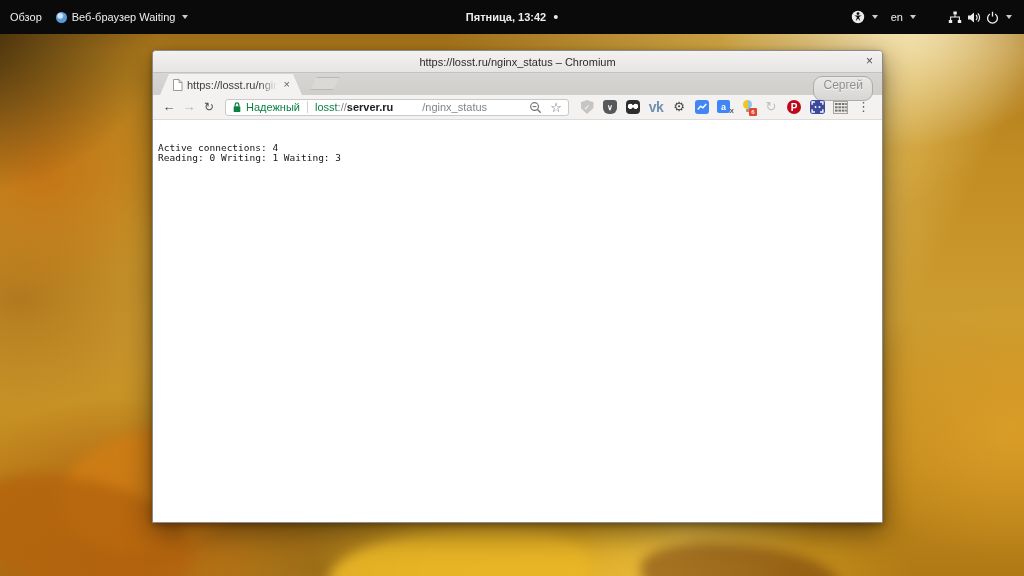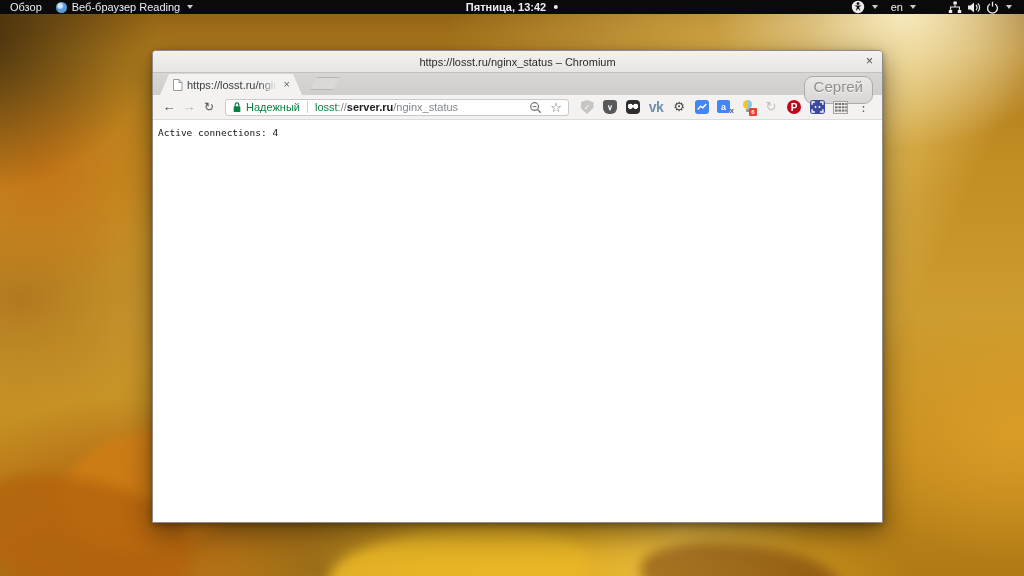--- a/index.html
+++ b/index.html
@@ -23,21 +23,21 @@
       linear-gradient(180deg,#8a5c14 0%,#ad7a1d 9%,#c28d22 28%,#cd9c30 55%,#c28a1e 80%,#b07914 100%);
   }
   .leaf { position:absolute; filter:blur(6px); border-radius:45% 55% 50% 60%; }
   .leaf1 { left:60px; top:430px; width:190px; height:120px; background:#cf7d15; transform:rotate(-18deg); opacity:.9; }
   .leaf2 { left:-30px; top:480px; width:220px; height:110px; background:#b5650e; transform:rotate(10deg); opacity:.85; }
   .leaf3 { left:330px; top:530px; width:260px; height:90px; background:#e9b626; transform:rotate(-6deg); opacity:.9; }
   .leaf4 { left:640px; top:545px; width:200px; height:70px; background:#7a4410; transform:rotate(4deg); opacity:.6; }
 
   
   .topbar {
-    position:absolute; left:0; top:0; width:1024px; height:14px;
+    position:absolute; left:0; top:0; width:1024px; height:34px;
     background:#0a0a0a; color:#eceef0; font-size:11px;
     display:flex; align-items:center; z-index:30;
   }
   .tb-left { display:flex; align-items:center; gap:14px; padding-left:10px; }
   .tb-item { display:flex; align-items:center; gap:5px; cursor:default; }
   .chromium-dot { width:11px; height:11px; border-radius:50%;
     background:radial-gradient(circle at 38% 35%, #cfe2f7 0 22%, #5b9bd8 38% 100%); }
   .caret { width:0; height:0; border-left:3px solid transparent; border-right:3px solid transparent; border-top:4px solid #c9cbcd; margin-left:2px; }
   .tb-clock { position:absolute; left:50%; transform:translateX(-50%); display:flex; align-items:center; gap:8px; font-weight:700; }
   .notif-dot { width:4px; height:4px; background:#e8eaec; border-radius:50%; }
@@ -78,21 +78,21 @@
   .tab-close { font-size:11px; color:#5f6368; line-height:11px; }
   .newtab {
     margin:4px 0 0 8px; width:30px; height:13px; align-self:flex-start;
     background:#dbd9d7; border:1px solid #b9b7b5;
     clip-path:polygon(7px 0, 100% 0, calc(100% - 7px) 100%, 0 100%);
   }
   .profile-btn {
     position:absolute; right:9px; top:3px; padding:1px 9px 8px;
     background:linear-gradient(180deg,#eae8e6,#d8d6d4);
     border:1px solid #aeacaa; border-radius:9px;
-    font-size:15px; color:#908e8c; text-shadow:0 1px 0 #f6f5f4;
+    font-size:12px; color:#908e8c; text-shadow:0 1px 0 #f6f5f4;
   }
   .toolbar {
     height:25px; flex:0 0 25px; background:#f3f2f0; border-bottom:1px solid #dddbd9;
     display:flex; align-items:center; padding:0 8px;
   }
   .nav-btn { width:16px; height:16px; display:flex; align-items:center; justify-content:center;
     font-size:13px; line-height:16px; margin-right:4px; }
   .back { color:#454545; }
   .fwd  { color:#b6b4b2; }
   .reload { color:#4f4f4f; margin-right:6px; font-size:12px; }
@@ -100,21 +100,21 @@
     width:344px; height:17px; background:#fff; border:1px solid #cbc9c7; border-radius:3px;
     display:flex; align-items:center; padding:0 6px; margin-left:2px;
   }
   .chip { display:flex; align-items:center; gap:4px; }
   .chip-label { font-size:11px; color:#0b8043; }
   .omni-sep { width:1px; height:12px; background:#d4d2d0; margin:0 7px; }
   .url { font-size:11px; white-space:nowrap; overflow:hidden; flex:1; }
   .u-scheme { color:#0b8043; }
   .u-sep { color:#80868b; }
   .u-host { color:#202124; font-weight:700; }
-  .u-path { color:#80868b; }
+  .u-path { color:#80868b;padding-left:29px; }
   .omni-icons { display:flex; align-items:center; gap:8px; margin-left:6px; }
   .star { font-size:13px; color:#5f6368; line-height:13px; }
 
   .ext-row { display:flex; align-items:center; gap:7px; margin-left:10px; }
   .ext { width:16px; height:16px; display:flex; align-items:center; justify-content:center; position:relative; }
 
   .shield-gray { width:13px; height:14px; background:#c7c5c3;
     clip-path:polygon(50% 0,100% 16%,100% 58%,50% 100%,0 58%,0 16%);
     display:flex; align-items:center; justify-content:center; color:#fff; font-size:8px; }
   .pocket { width:14px; height:14px; background:#56585a; border-radius:3px 3px 6px 6px;
@@ -135,42 +135,42 @@
     background:linear-gradient(90deg,#f5c51f 55%, #86c5e9 55%); position:absolute; left:3px; top:1px; }
   .bulb-base { position:absolute; left:6px; top:10px; width:4px; height:3px; background:#9a9896; border-radius:1px; }
   .badge { position:absolute; right:-1px; bottom:-1px; width:8px; height:8px; background:#e8432d;
     color:#fff; font-size:6px; line-height:8px; text-align:center; border-radius:1px; font-weight:700; }
   .sync { font-family:"DejaVu Sans", sans-serif; font-size:13px; color:#c3c1bf; line-height:14px; }
   .pinterest { width:14px; height:14px; border-radius:50%; background:#bd081c; color:#fff;
     font-size:10px; font-weight:700; display:flex; align-items:center; justify-content:center; }
   .capture { width:15px; height:14px; background:#3d4a9e; border-radius:3px; display:flex; align-items:center; justify-content:center; }
   .menu-dots { font-family:"DejaVu Sans", sans-serif; font-size:13px; color:#5f6368; margin-left:9px; line-height:16px; }
 
-  .content { flex:1; background:#fff; padding:8px 0 0 5px; }
+  .content { flex:1; background:#fff; padding:23px 0 0 5px; }
   .mono-line { font-family:"DejaVu Sans Mono", monospace; font-size:9.5px; line-height:10.4px;
     color:#151515; white-space:pre; }
 </style>
 </head>
 <body>
 
 <div class="desktop">
   <div class="leaf leaf1"></div>
   <div class="leaf leaf2"></div>
   <div class="leaf leaf3"></div>
   <div class="leaf leaf4"></div>
 </div>
 
 <div class="topbar">
   <div class="tb-left">
     <div class="tb-item">
       <span>Обзор</span>
     </div>
     <div class="tb-item">
       <span class="chromium-dot"></span>
-      <span>Веб-браузер Reading</span>
+      <span>Веб-браузер Waiting</span>
       <span class="caret"></span>
     </div>
   </div>
   <div class="tb-clock">
     <span>Пятница, 13:42</span>
     <span class="notif-dot"></span>
   </div>
   <div class="tb-right">
     <div class="tb-item">
       <svg width="14" height="14" viewBox="0 0 14 14">
@@ -310,14 +310,15 @@
               <rect x="12.2" y="8.6" width="1.6" height="2"></rect>
           </g>
         </svg>
       </span>
     </div>
     <span class="menu-dots">⋮</span>
   </div>
 
   <div class="content">
     <div class="mono-line">Active connections: 4 </div>
+    <div class="mono-line">Reading: 0 Writing: 1 Waiting: 3 </div>
   </div>
 </div>
 
 </body></html>

